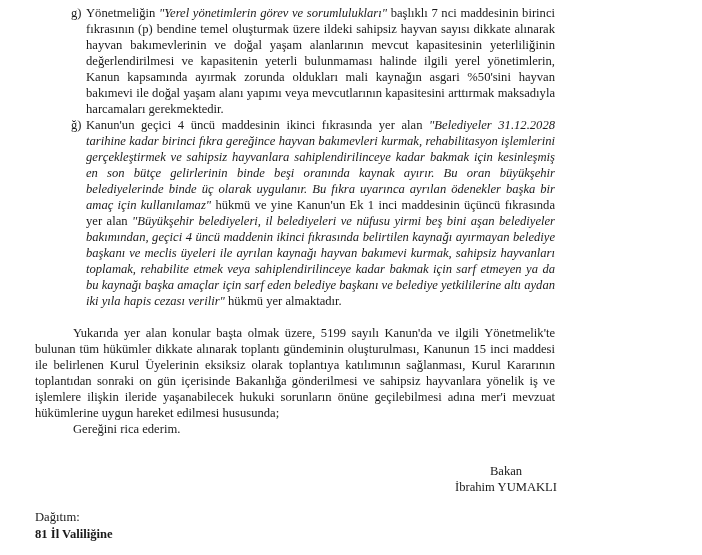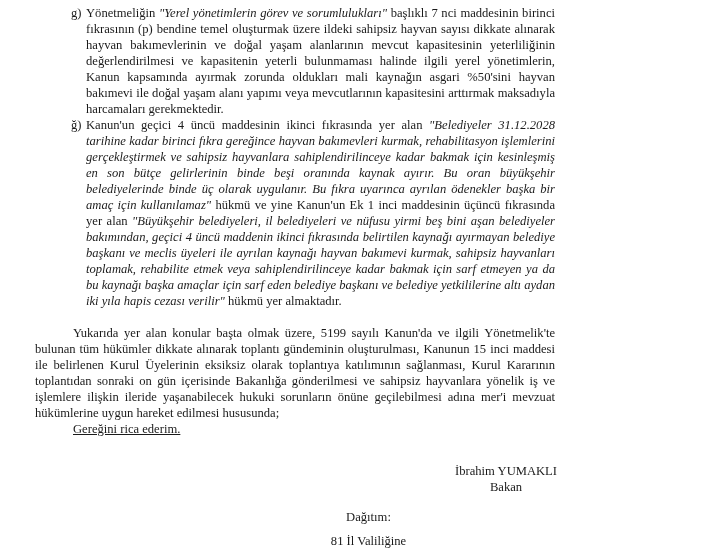--- a/index.html
+++ b/index.html
@@ -33,33 +33,32 @@
   }
   .closing-paragraph {
     margin: 16px 0 0 35px;
     width: 520px;
     text-align: justify;
     text-indent: 38px;
   }
   .regards-line {
     margin: 0 16px 0 35px;
     text-indent: 38px;
-    text-decoration: underline;
   }
   .signature-block {
     margin: 26px 0 0 420px;
     width: 172px;
     text-align: center;
   }
   .distribution-block {
     margin: 14px 0 0 35px;
-    text-align: center;
   }
   .distribution-item {
-    margin-top: 8px;
+    margin-top: 1px;
+    font-weight: bold;
   }
   .runs span.it {
     font-style: italic;
   }
 </style>
 </head>
 <body>
 
 <div class="page">
 
@@ -71,22 +70,22 @@
   <div class="list-item">
     <span class="list-marker">ğ)</span>
     <span class="runs"><span>Kanun'un geçici 4 üncü maddesinin ikinci fıkrasında yer alan </span><span class="it">"Belediyeler 31.12.2028 tarihine kadar birinci fıkra gereğince hayvan bakımevleri kurmak, rehabilitasyon işlemlerini gerçekleştirmek ve sahipsiz hayvanlara sahiplendirilinceye kadar bakmak için kesinleşmiş en son bütçe gelirlerinin binde beşi oranında kaynak ayırır. Bu oran büyükşehir belediyelerinde binde üç olarak uygulanır. Bu fıkra uyarınca ayrılan ödenekler başka bir amaç için kullanılamaz"</span><span> hükmü ve yine Kanun'un Ek 1 inci maddesinin üçüncü fıkrasında yer alan </span><span class="it">"Büyükşehir belediyeleri, il belediyeleri ve nüfusu yirmi beş bini aşan belediyeler bakımından, geçici 4 üncü maddenin ikinci fıkrasında belirtilen kaynağı ayırmayan belediye başkanı ve meclis üyeleri ile ayrılan kaynağı hayvan bakımevi kurmak, sahipsiz hayvanları toplamak, rehabilite etmek veya sahiplendirilinceye kadar bakmak için sarf etmeyen ya da bu kaynağı başka amaçlar için sarf eden belediye başkanı ve belediye yetkililerine altı aydan iki yıla hapis cezası verilir"</span><span> hükmü yer almaktadır.</span></span>
   </div>
 
   <p class="closing-paragraph">Yukarıda yer alan konular başta olmak üzere, 5199 sayılı Kanun'da ve ilgili Yönetmelik'te bulunan tüm hükümler dikkate alınarak toplantı gündeminin oluşturulması, Kanunun 15 inci maddesi ile belirlenen Kurul Üyelerinin eksiksiz olarak toplantıya katılımının sağlanması, Kurul Kararının toplantıdan sonraki on gün içerisinde Bakanlığa gönderilmesi ve sahipsiz hayvanlara yönelik iş ve işlemlere ilişkin ileride yaşanabilecek hukuki sorunların önüne geçilebilmesi adına mer'i mevzuat hükümlerine uygun hareket edilmesi hususunda;</p>
 
   <p class="regards-line">Gereğini rica ederim.</p>
 
   <div class="signature-block">
+    <div>Bakan</div>
     <div>İbrahim YUMAKLI</div>
-    <div>Bakan</div>
   </div>
 
   <div class="distribution-block">
     <div>Dağıtım:</div>
     <div class="distribution-item">81 İl Valiliğine</div>
   </div>
 
 </div>
 
 </body></html>

